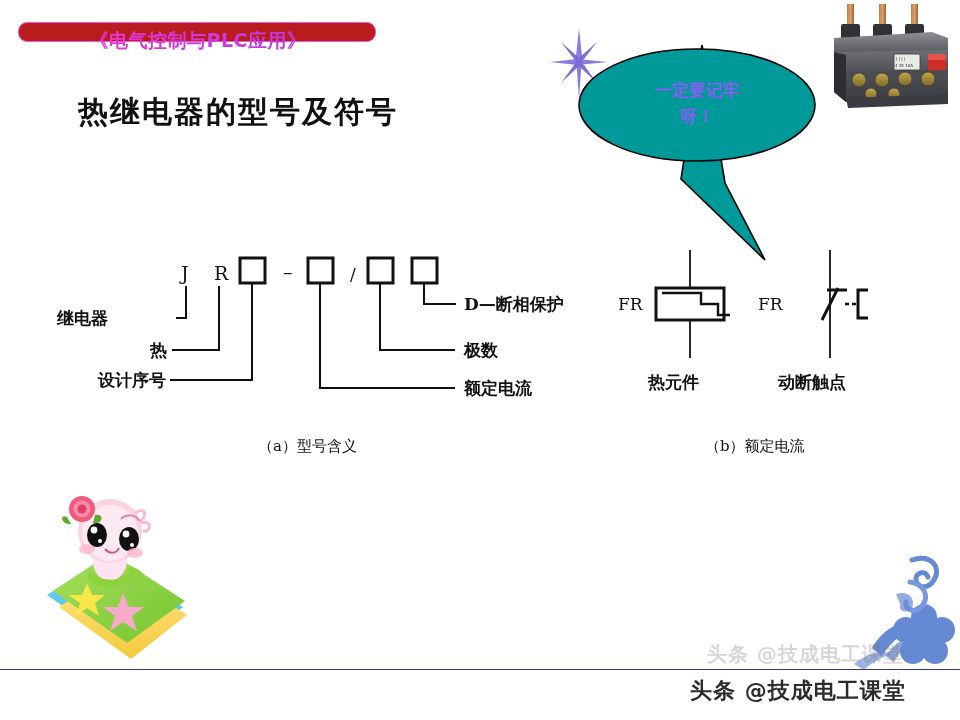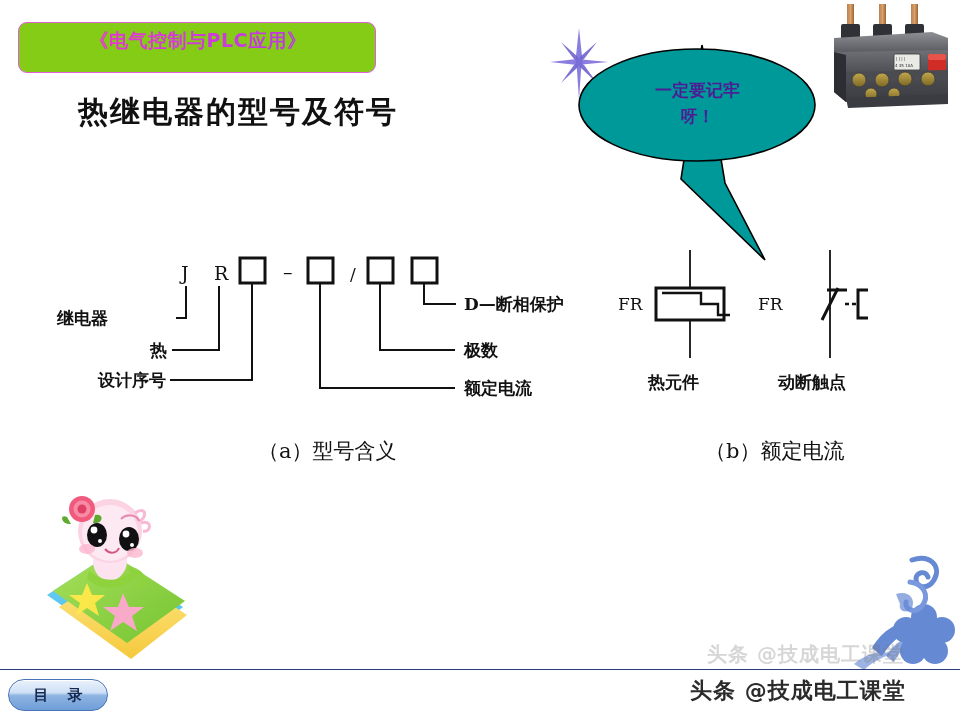--- a/index.html
+++ b/index.html
@@ -8,25 +8,25 @@
     background:#ffffff;
     font-family:"DejaVu Sans","Liberation Sans",sans-serif;
     overflow:hidden;
     position:relative;
   }
   .slide{position:absolute;left:0;top:0;width:960px;height:720px;background:#fff;}
 
   
   .course-pill{
     position:absolute;left:18px;top:22px;
-    width:358px;height:51px;
+    width:358px;height:20px;
     border:1.6px solid #e05fd8;
     border-radius:9px;
     box-sizing:border-box;
-    background:#84cc16;
+    background:#b91c1c;
   }
   .course-pill-text{
     position:absolute;left:0;top:0;width:358px;height:36px;
     display:flex;align-items:center;justify-content:center;
     font-family:"DejaVu Sans","Liberation Sans",sans-serif;
     font-size:19px;font-weight:bold;
     letter-spacing:0.5px;
     background:linear-gradient(90deg,#ff35c8 0%,#e536d6 28%,#c93ae0 60%,#b03ce2 100%);
     -webkit-background-clip:text;background-clip:text;
     color:transparent;
@@ -43,36 +43,36 @@
 
   
   .sparkle{position:absolute;left:548px;top:26px;width:62px;height:76px;}
 
   
   .bubble-wrap{position:absolute;left:575px;top:45px;width:255px;height:215px;}
   .bubble-text{
     position:absolute;left:0;top:32px;width:245px;
     text-align:center;
     font-family:"DejaVu Serif","Liberation Serif",serif;
-    font-size:17px;font-weight:bold;color:#4c1d95;
+    font-size:17px;font-weight:bold;color:#8b5cf6;
     line-height:26px;
     white-space:pre-line;
   }
 
   
   .relay-photo{position:absolute;left:828px;top:2px;width:128px;height:110px;}
 
   
   .fig-a{position:absolute;left:80px;top:240px;width:520px;height:220px;}
   .fig-b{position:absolute;left:600px;top:248px;width:330px;height:220px;}
 
   .cap{
     position:absolute;
     font-family:"DejaVu Serif","Liberation Serif",serif;
-    font-size:21px;color:#111;white-space:nowrap;font-weight:500;
+    font-size:15px;color:#111;white-space:nowrap;font-weight:500;
   }
   .cap-a{left:258px;top:437px;}
   .cap-b{left:705px;top:437px;}
 
   
   .hrule{
     position:absolute;left:0;top:669px;width:960px;height:0;
     border-top:1.6px solid #2b3c7a;
   }
   .mascot{position:absolute;left:35px;top:495px;width:175px;height:180px;}
@@ -357,20 +357,17 @@
         <path d="M34 96 C48 72 70 66 84 72 C68 78 54 88 44 104 Z"></path>
         <path d="M48 104 C58 88 72 82 84 84 C72 90 62 98 56 110 Z" opacity="0.75"></path>
         <path d="M16 112 C30 100 44 98 54 102 C42 106 32 112 26 118 Z" opacity="0.65"></path>
         <path d="M58 42 C70 38 78 46 74 56 C70 62 60 60 62 52 Z" opacity="0.7"></path>
       </g>
     </svg>
   </div>
 
   <div class="hrule"></div>
 
-  <div class="toc-btn">
-    <span class="toc-btn-label">目 录</span>
-  </div>
 
   <div class="watermark-ghost">头条 @技成电工课堂</div>
   <div class="watermark">头条 @技成电工课堂</div>
 
 </div>
 
 </body></html>

